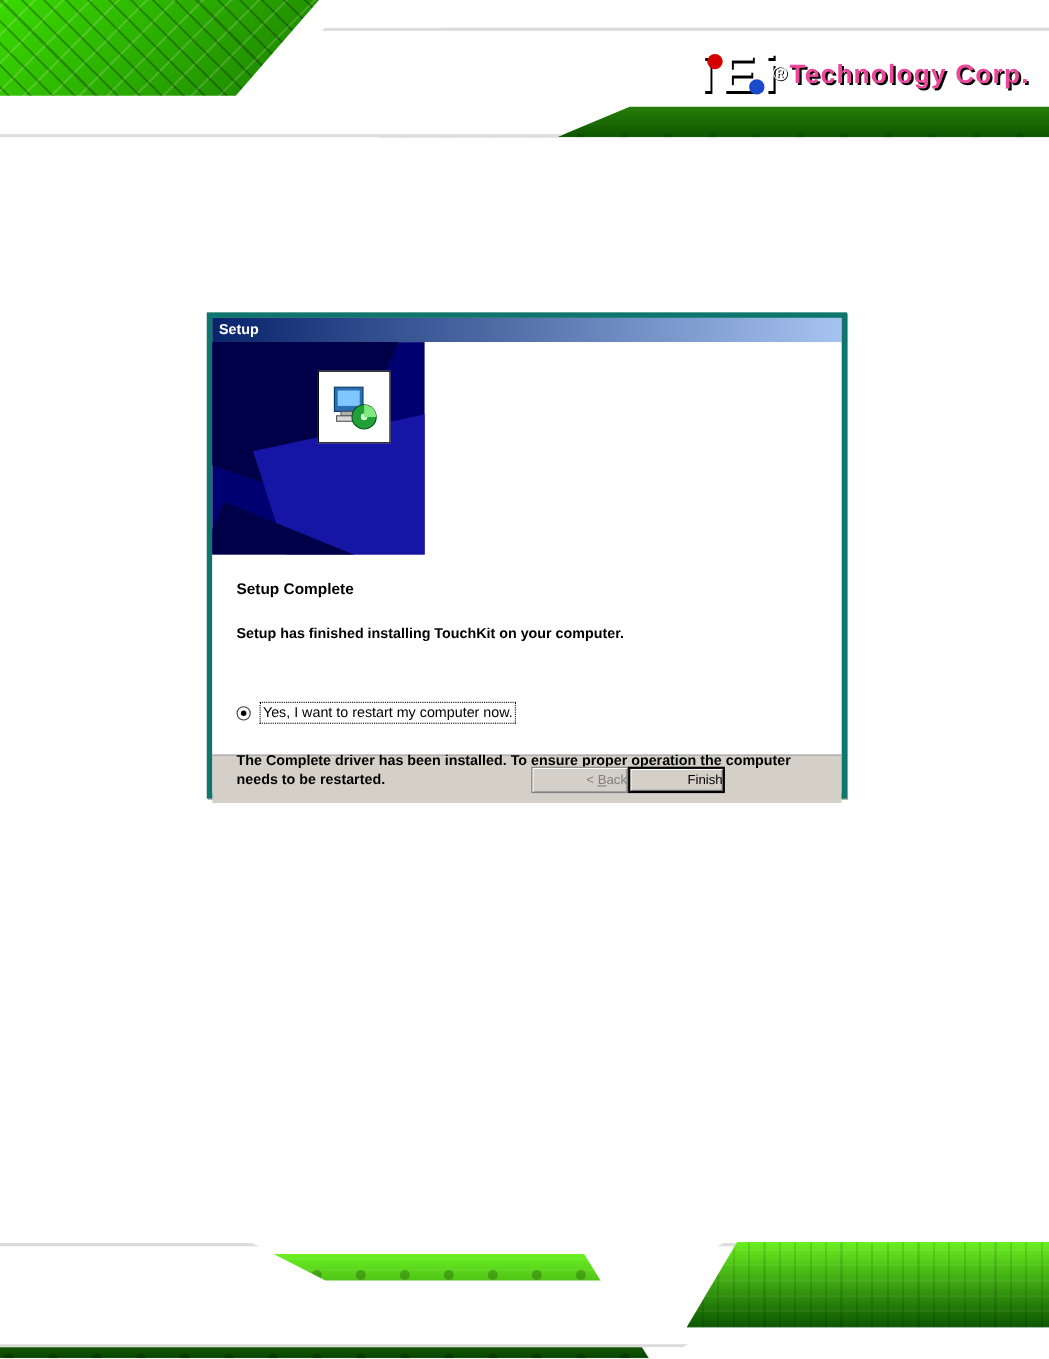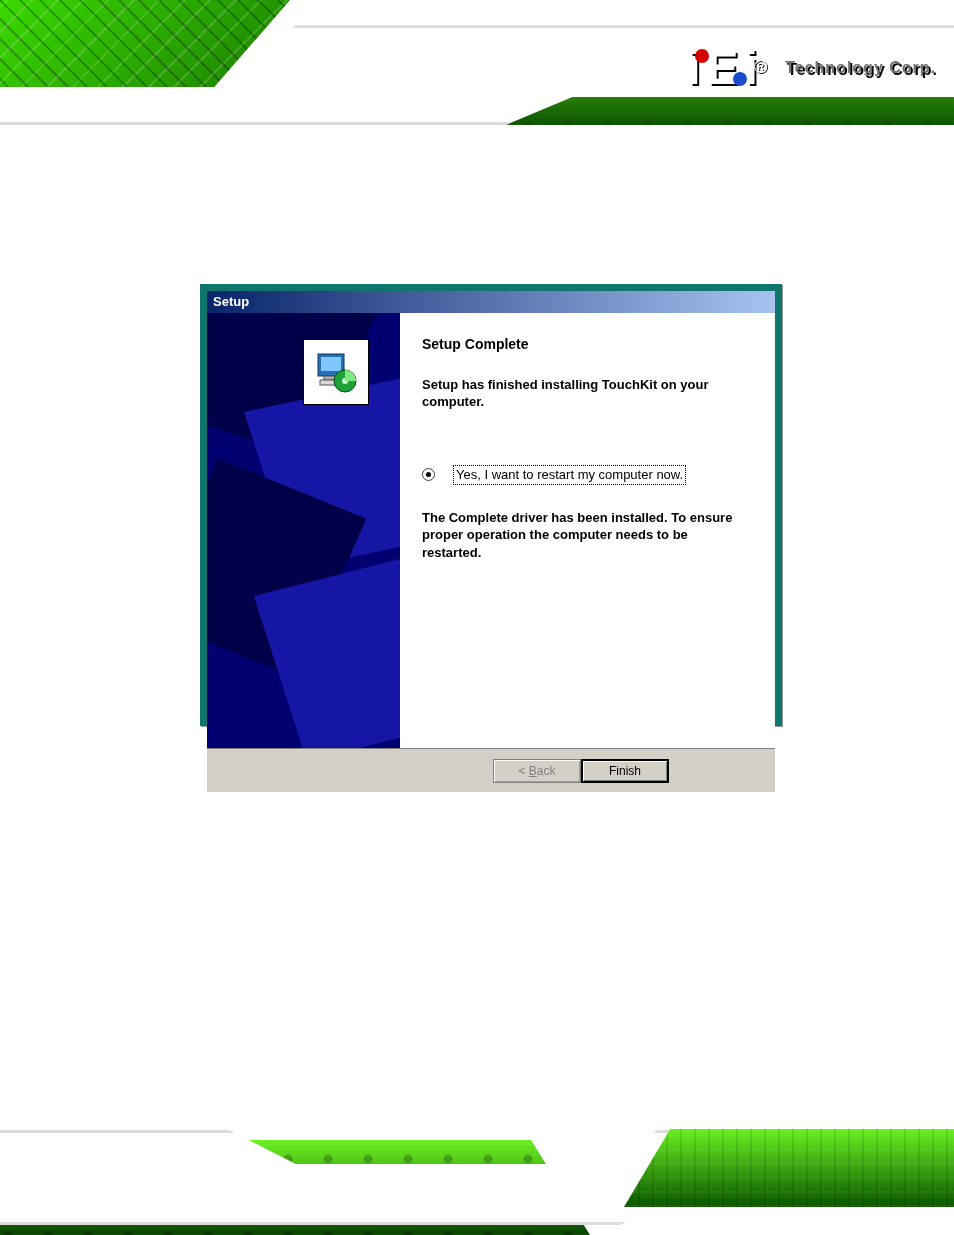--- a/index.html
+++ b/index.html
@@ -66,23 +66,23 @@
       font-size: 48px;
       letter-spacing: -4px;
       color: #fff;
       text-shadow: 2px 2px 0 #000;
       display: flex; align-items: center;
     }
     .logo-dot-red { width: 14px; height: 14px; background: #d40000; border-radius: 50%; display:inline-block; margin: -24px -2px 0 -2px;}
     .logo-dot-blue { width: 14px; height: 14px; background: #1a4bcc; border-radius: 50%; display:inline-block; margin: 22px -2px 0 -2px;}
     .logo-reg { font-size: 18px; margin-right: 2px; text-shadow: 1px 1px 0 #000;}
     .logo-text {
-      font-size: 16px; font-weight: 900; letter-spacing: 1px;
-      color: #737373; text-shadow: 2px 2px 0 #000;
-      margin-left: 16px;
+      font-size: 24px; font-weight: 900; letter-spacing: 1px;
+      color: #ec4899; text-shadow: 2px 2px 0 #000;
+      margin-left: 0;
     }
 
     
     .ftr {
       position: absolute;
       bottom: 0; left: 0; right: 0;
       height: 140px;
     }
     .ftr-left {
       position: absolute;
@@ -117,40 +117,41 @@
       position:absolute; inset:0;
       background:
         repeating-linear-gradient(90deg, rgba(0,0,0,.2) 0 2px, transparent 2px 14px),
         repeating-linear-gradient(0deg, rgba(255,255,255,.1) 0 2px, transparent 2px 14px);
       opacity:.5;
     }
 
     
     .dialog {
       position: absolute;
-      left: 200px; top: 284px;
+      left: 188px; top: 284px;
       width: 582px; height: 442px;
-      border: 7px solid #0f766e;
+      border: 5px solid #0f766e;
       box-shadow: 1px 1px 0 rgba(0,0,0,.4);
       background: #d4d0c8;
       font-size: 13px;
     }
     .titlebar {
       height: 22px;
       background: linear-gradient(90deg, #08246b 0%, #a6c3f0 100%);
       color: #fff;
       font-weight: bold;
       font-size: 13px;
       padding: 3px 6px;
     }
     .dlg-body {
       display: flex;
-      height: 436px;
+      height: 376px;
       background: #fff;
       border-bottom: 1px solid #808080;
+      flex-direction: column;
     }
     .side-art {
       width: 193px; height: 100%;
       background: #000070;
       position: relative;
       overflow: hidden;
       flex: 0 0 193px;
     }
     .side-art .shape {
       position: absolute;
@@ -181,21 +182,21 @@
     .content h2 {
       font-size: 14px;
       font-weight: bold;
       margin-bottom: 22px;
     }
     .content p { margin-bottom: 16px; font-weight: bold; }
     .radio-group { margin: 54px 0 18px 0; }
     .radio-row {
       display: flex; align-items: center;
       margin-bottom: 24px;
-      gap: 18px;
+      gap: 8px;
     }
     .radio {
       width: 13px; height: 13px;
       border: 1px solid #404040;
       border-radius: 50%;
       background: #fff;
       display:inline-flex; align-items:center; justify-content:center;
       flex: 0 0 13px;
     }
     .radio.checked::after{
@@ -216,20 +217,21 @@
       background: #d4d0c8;
     }
     .btn {
       width: 88px; height: 24px;
       background: #d4d0c8;
       border: 1px solid #000;
       box-shadow: inset 1px 1px 0 #fff, inset -1px -1px 0 #808080;
       font-size: 12px;
       font-family: inherit;
       cursor: pointer;
+      text-align: right;
     }
     .btn.disabled {
       color: #808080;
       box-shadow: inset 1px 1px 0 #fff, inset -1px -1px 0 #a0a0a0;
       border-color:#808080;
       cursor: default;
     }
     .btn.primary {
       border: 2px solid #000;
       box-shadow: inset 1px 1px 0 #fff, inset -1px -1px 0 #808080;

